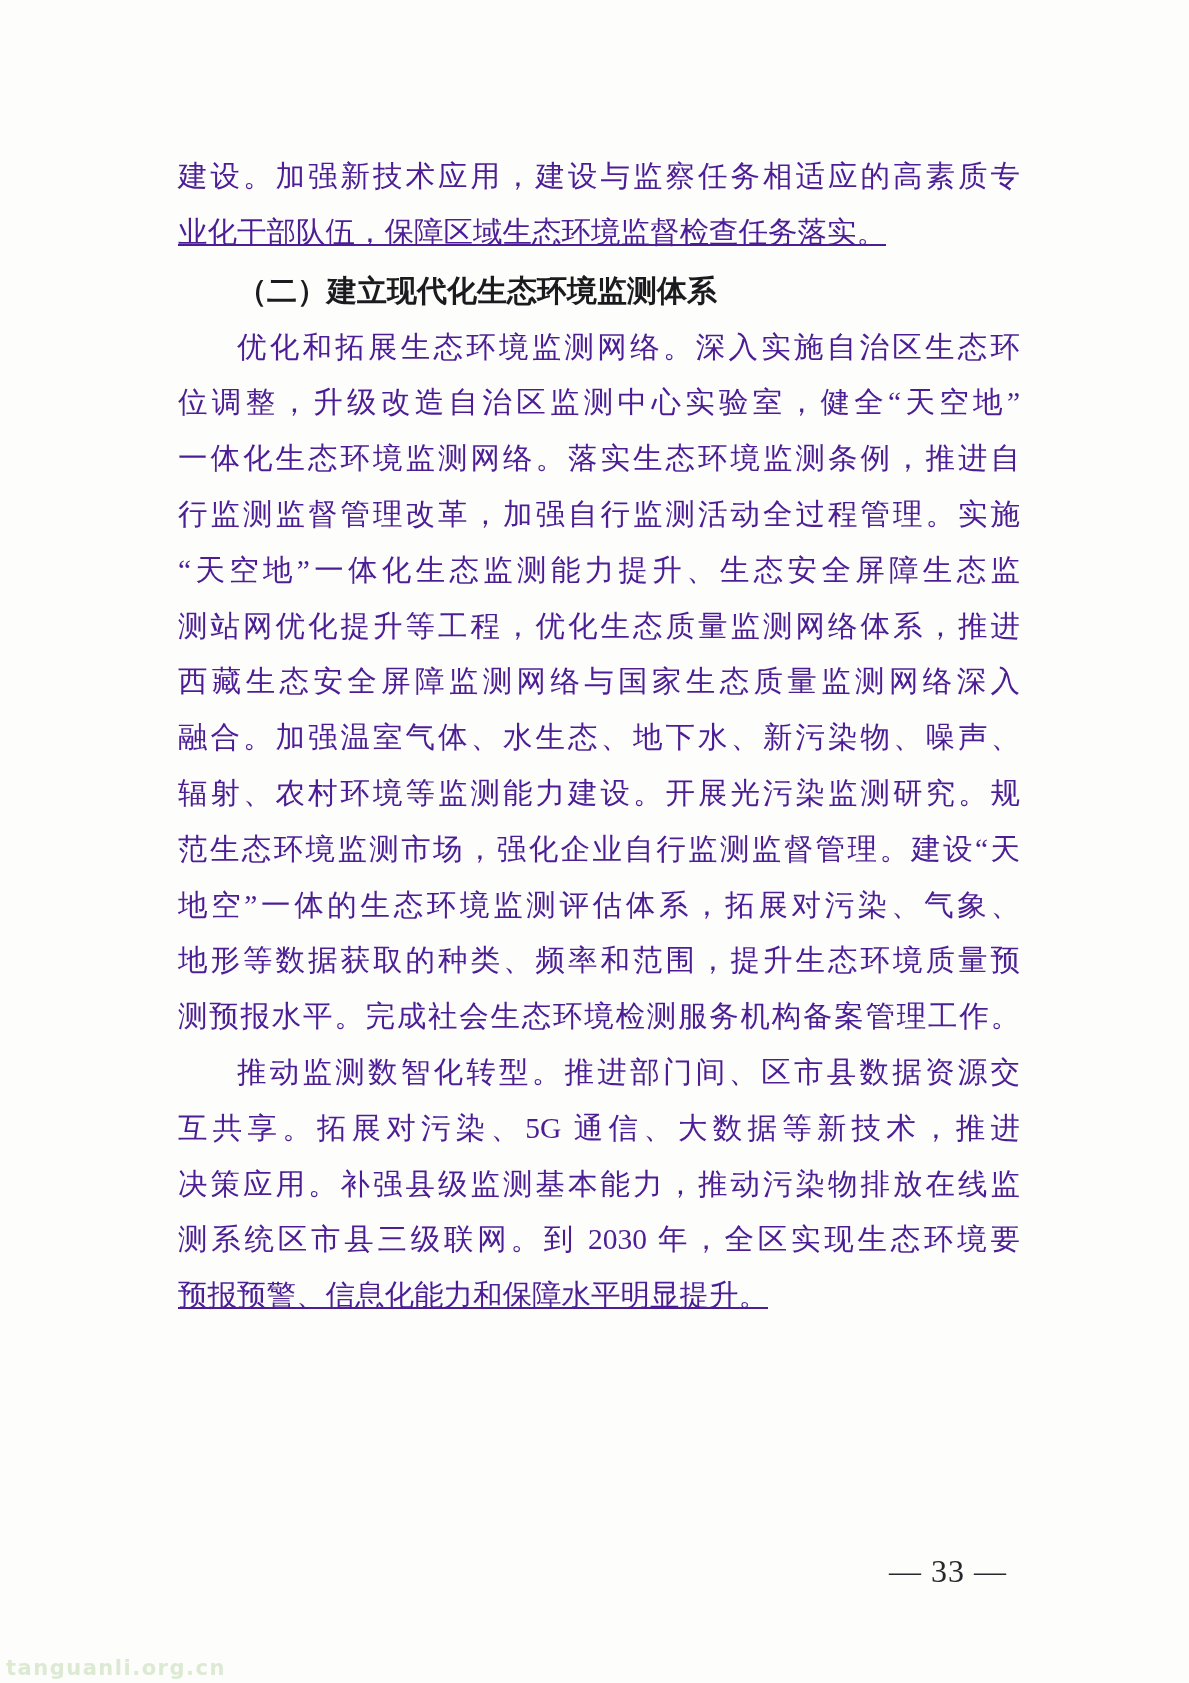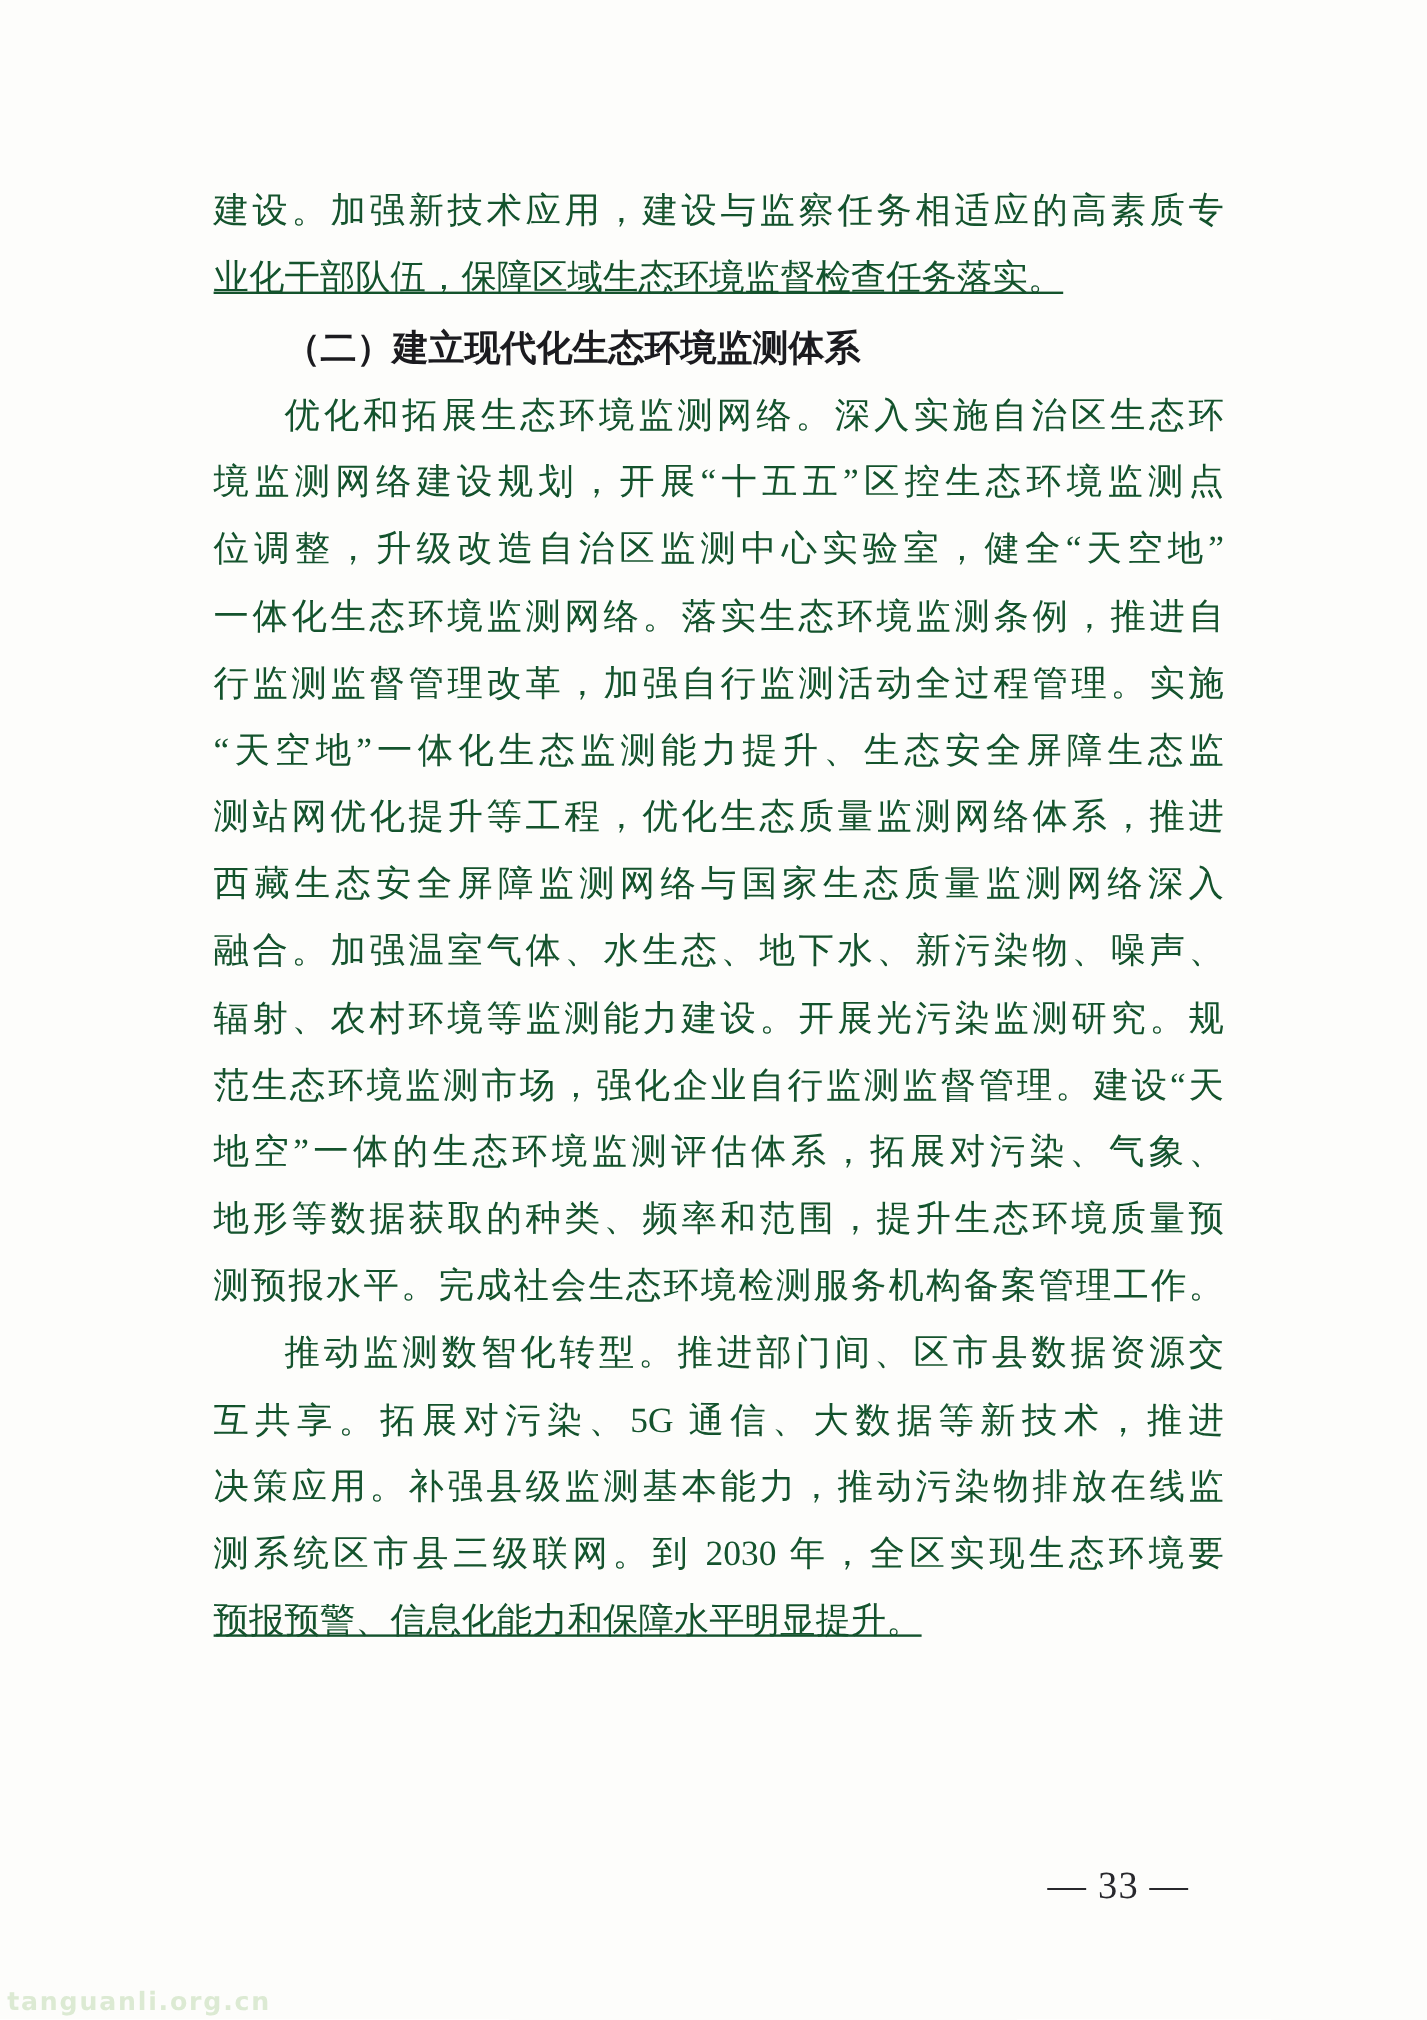--- a/index.html
+++ b/index.html
@@ -14,21 +14,21 @@
   .content {
     position: absolute;
     left: 178px;
     top: 149px;
     width: 842px;
   }
   .line {
     font-size: 29.5px;
     height: 55.8px;
     line-height: 55.8px;
-    color: #14532d;
+    color: #4c1d95;
     text-align: justify;
     text-align-last: justify;
     text-justify: inter-character;
     white-space: nowrap;
     overflow: visible;
   }
   .line.end {
     text-align-last: left;
     text-decoration: underline;
   }
@@ -40,21 +40,21 @@
     font-size: 30px;
     height: 59px;
     line-height: 59px;
     text-align-last: left;
     text-indent: 59px;
     color: #1b1b1f;
   }
   .page-number {
     position: absolute;
     top: 1553px;
-    right: 198px;
+    right: 182px;
     font-size: 32px;
     letter-spacing: 1px;
     color: #28282c;
     font-family: "Liberation Serif", "DejaVu Serif", serif;
   }
   .watermark {
     position: absolute;
     left: 6px;
     bottom: 3px;
     font-family: "DejaVu Sans", "Liberation Sans", sans-serif;
@@ -66,21 +66,20 @@
 </style>
 </head>
 <body>
 
 <div class="page">
   <main class="content">
     <div class="line">建设。加强新技术应用，建设与监察任务相适应的高素质专</div>
     <div class="line end">业化干部队伍，保障区域生态环境监督检查任务落实。</div>
     <div class="line heading">（二）建立现代化生态环境监测体系</div>
     <div class="line indent">优化和拓展生态环境监测网络。深入实施自治区生态环</div>
-    <div class="line">境监测网络建设规划，开展“十五五”区控生态环境监测点</div>
     <div class="line">位调整，升级改造自治区监测中心实验室，健全“天空地”</div>
     <div class="line">一体化生态环境监测网络。落实生态环境监测条例，推进自</div>
     <div class="line">行监测监督管理改革，加强自行监测活动全过程管理。实施</div>
     <div class="line">“天空地”一体化生态监测能力提升、生态安全屏障生态监</div>
     <div class="line">测站网优化提升等工程，优化生态质量监测网络体系，推进</div>
     <div class="line">西藏生态安全屏障监测网络与国家生态质量监测网络深入</div>
     <div class="line">融合。加强温室气体、水生态、地下水、新污染物、噪声、</div>
     <div class="line">辐射、农村环境等监测能力建设。开展光污染监测研究。规</div>
     <div class="line">范生态环境监测市场，强化企业自行监测监督管理。建设“天</div>
     <div class="line">地空”一体的生态环境监测评估体系，拓展对污染、气象、</div>

